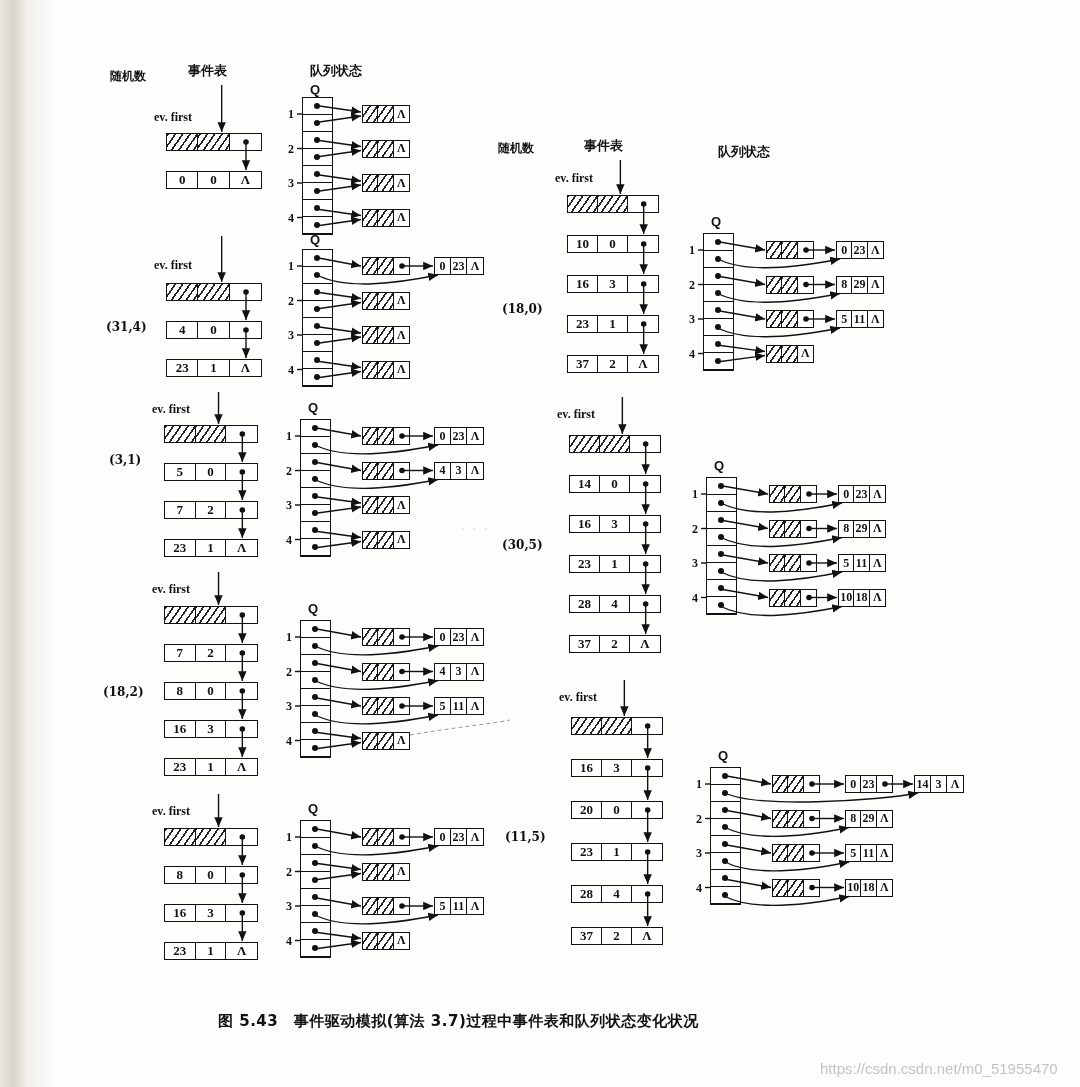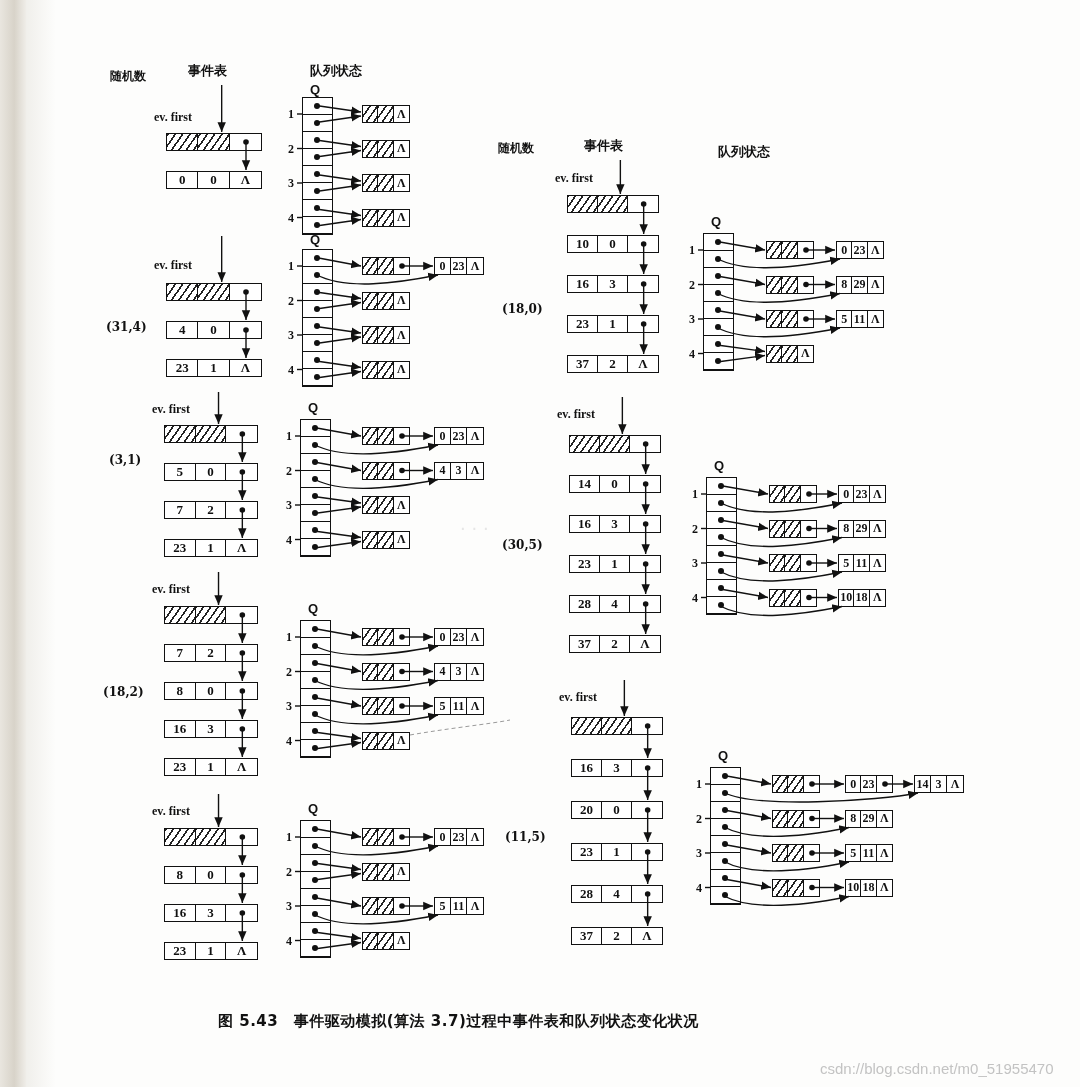--- a/index.html
+++ b/index.html
@@ -963,13 +963,13 @@
       <line x1="705" y1="887.5" x2="710" y2="887.5" stroke="#111" stroke-width="1.4"></line>
       <line x1="724" y1="879" x2="771" y2="887.5" stroke="#111" stroke-width="1.4" marker-end="url(#ah)"></line>
       <circle cx="812" cy="887.5" r="2.8" fill="#111"></circle>
       <line x1="812" y1="887.5" x2="844" y2="887.5" stroke="#111" stroke-width="1.4" marker-end="url(#ah)"></line>
       <path d="M724,896 C754,912 809,904.5 849,896.5" fill="none" stroke="#111" stroke-width="1.4" marker-end="url(#ah)"></path>
       <path d="M410,735 C450,728 490,724 510,720" fill="none" stroke="#9a9a9a" stroke-width="1" stroke-dasharray="4,3"></path>
     </svg>
   </div>
 
 <div class="abs caption" style="left:218px;top:1012px;">图 5.43　事件驱动模拟(算法 3.7)过程中事件表和队列状态变化状况</div>
-<div class="abs wm" style="left:820px;top:1060px;">csdn://blog.csdn.net/m0_51955470</div>
+<div class="abs wm" style="left:820px;top:1060px;">https://csdn.csdn.net/m0_51955470</div>
 
 </body></html>

